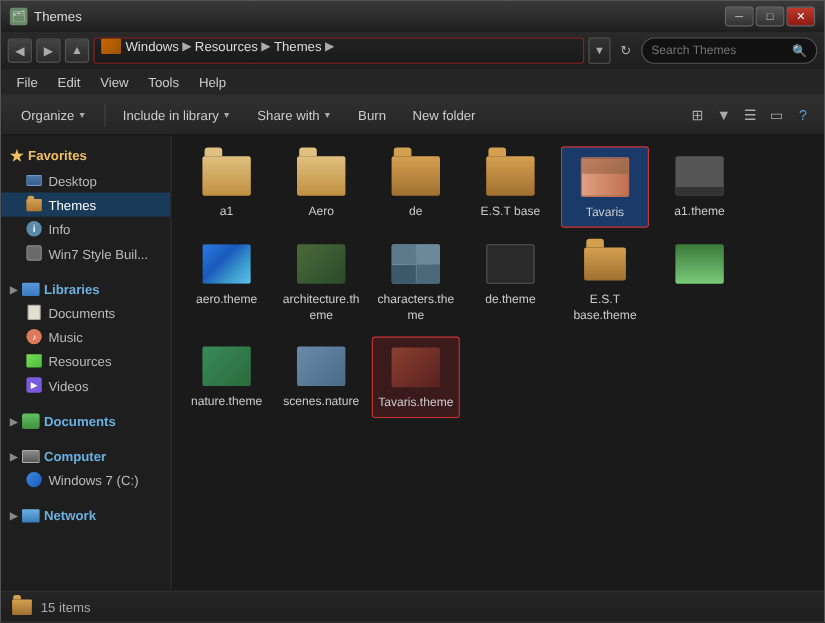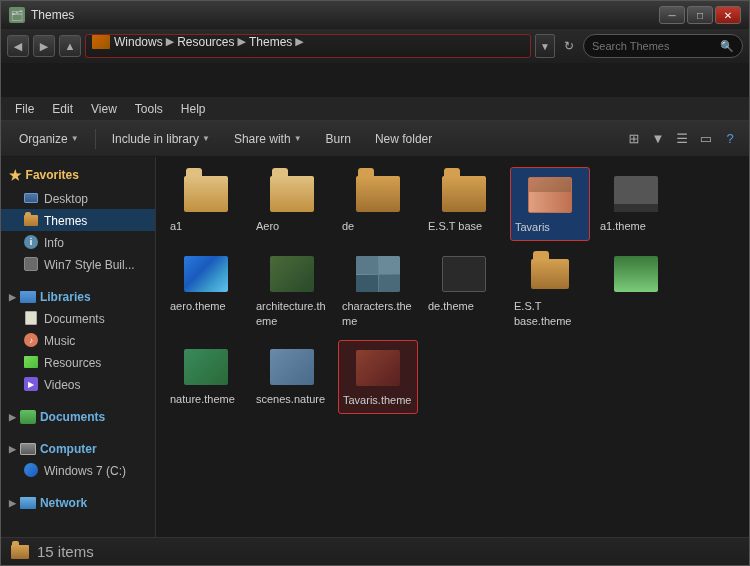--- a/index.html
+++ b/index.html
@@ -148,21 +148,20 @@
     
     .menu-bar {
       background: #252525;
       height: 24px;
       display: flex;
       align-items: center;
       padding: 0 6px;
       gap: 2px;
       flex-shrink: 0;
       border-bottom: 1px solid #333;
-      margin-top: 34px;
     }
     .menu-item {
       padding: 2px 8px;
       cursor: pointer;
       border-radius: 3px;
       color: #ccc;
       font-size: 12px;
     }
 
     
@@ -400,21 +399,21 @@
     }
 
     .file-icon {
       width: 48px; height: 42px;
       display: flex; align-items: center; justify-content: center;
       position: relative;
     }
     .file-label {
       font-size: 11px;
       color: #ccc;
-      text-align: left;
+      text-align: center;
       word-break: break-word;
       line-height: 1.3;
       width: 100%;
     }
 
     
     .folder-big {
       width: 44px; height: 36px;
       background: linear-gradient(to bottom, #d4a050, #a07030);
       border-radius: 2px;
@@ -565,21 +564,21 @@
     .status-folder-icon::before {
       content: '';
       position: absolute;
       top: -4px; left: 1px;
       width: 7px; height: 4px;
       background: #d4a050;
       border-radius: 2px 2px 0 0;
     }
     .status-text {
       color: #aaa;
-      font-size: 15px;
+      font-size: 12px;
     }
   </style>
 </head>
 <body>
 
 <div class="window">
 
   <div class="title-bar">
     <div class="title-bar-icon">🗂</div>
     <span class="title-text">Themes</span>

